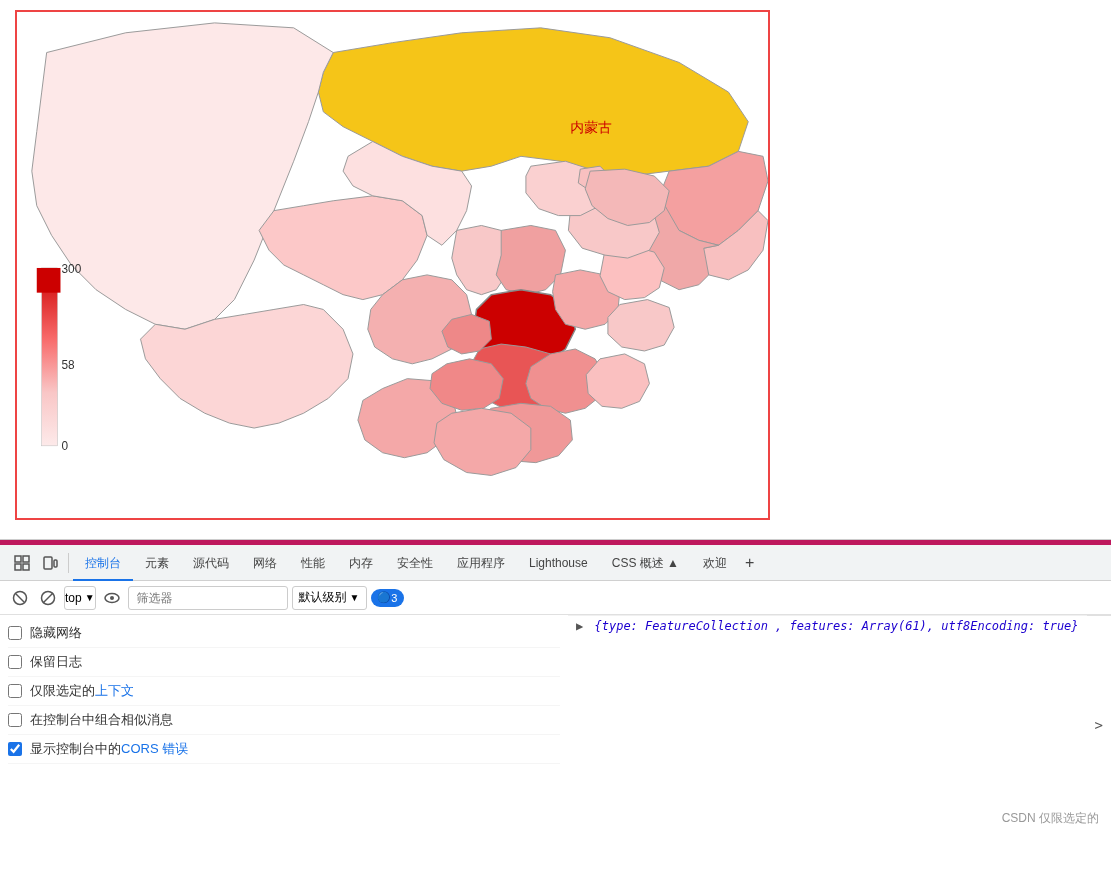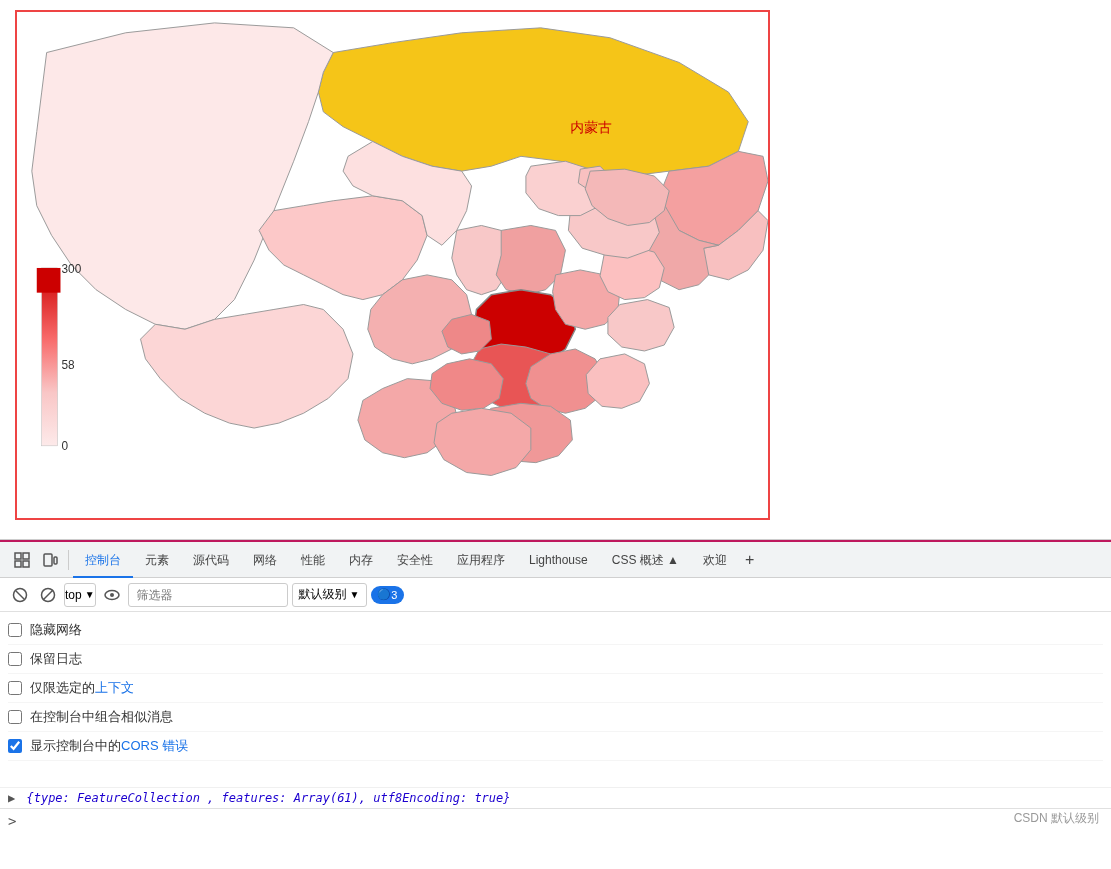--- a/index.html
+++ b/index.html
@@ -184,27 +184,27 @@
       bottom: 6px;
       font-size: 12px;
       color: #999;
     }
 
     .console-bottom {
       display: flex;
       flex-direction: column;
       height: 293px;
       position: relative;
-      border-top: 2px solid #be185d;
+      border-top: 5px solid #be185d;
     }
 
     .bottom-main {
       display: flex;
       flex: 1;
-      flex-direction: column;
+      flex-direction: row;
       overflow: hidden;
     }
 
     .options-area {
       display: flex;
       flex: 1;
     }
 
     .left-options {
       flex: 1;
@@ -464,15 +464,15 @@
         <span class="str" style="font-style:italic;">{type: FeatureCollection , features: Array(61), utf8Encoding: true}</span>
       </span>
     </div>
 
     <div class="gt-prompt">
       <span class="gt-symbol">&gt;</span>
     </div>
   </div>
 
   <div class="csdn-watermark">
-    <span>CSDN 默认级别</span>
+    <span>CSDN 仅限选定的</span>
   </div>
 </div>
 
 </body></html>

